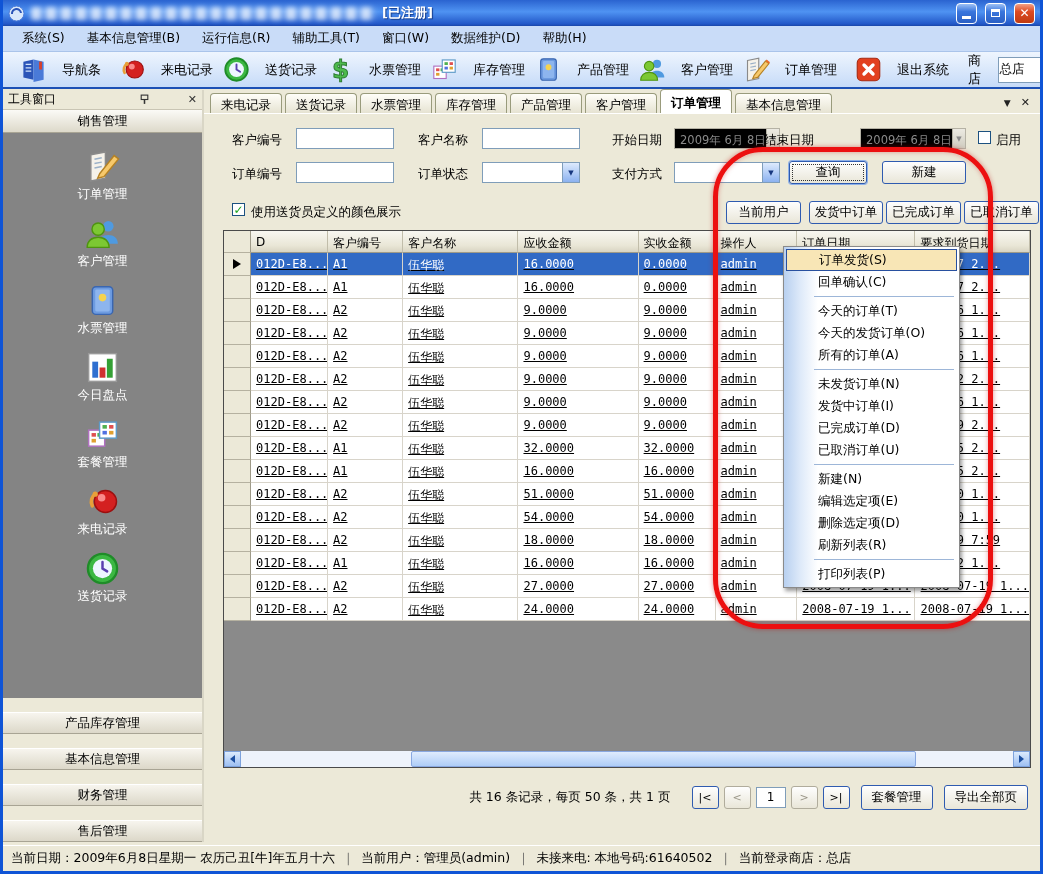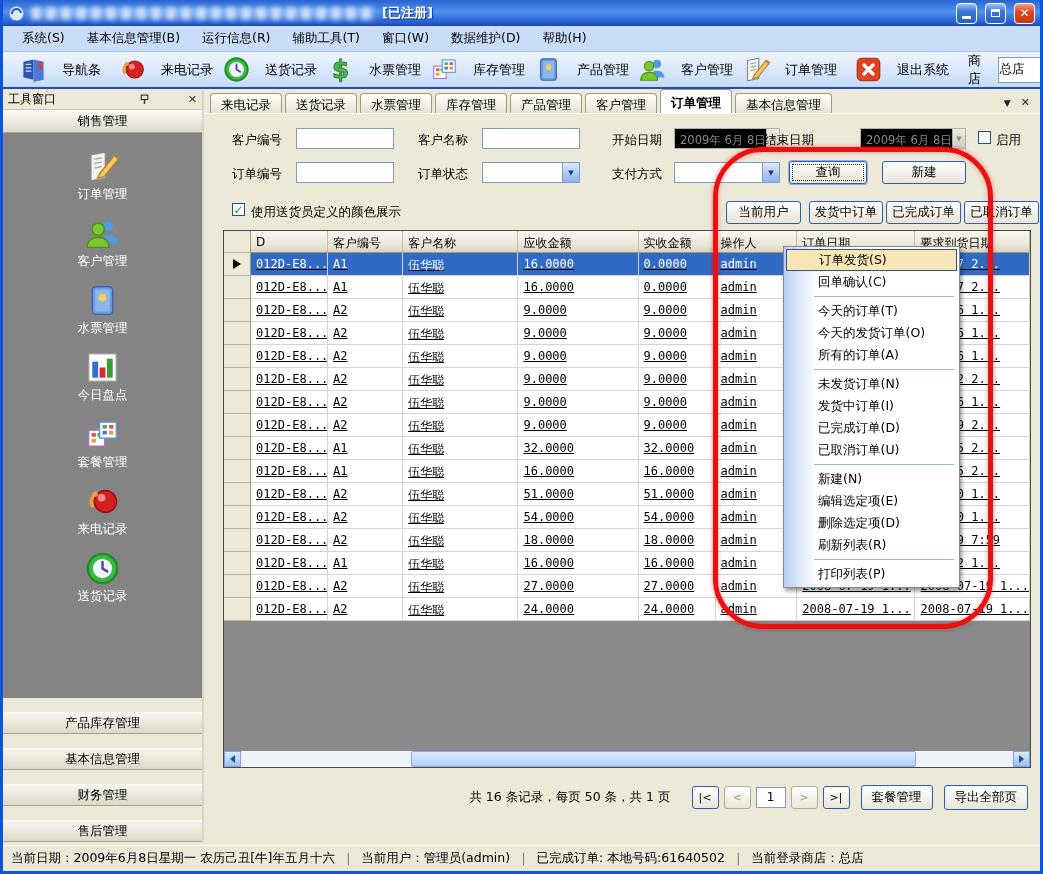--- a/index.html
+++ b/index.html
@@ -632,21 +632,21 @@
         <span class="ebtn">导出全部页</span>
       </div>
     </div>
   </div>
 
   <div class="statusbar">
     <span>当前日期：2009年6月8日星期一 农历己丑[牛]年五月十六</span>
     <span class="st-sep">｜</span>
     <span>当前用户：管理员(admin)</span>
     <span class="st-sep">｜</span>
-    <span>已完成订单: 本地号码:61640502</span>
+    <span>未接来电: 本地号码:61640502</span>
     <span class="st-sep">｜</span>
     <span>当前登录商店：总店</span>
   </div>
 
   <div class="ctxmenu">
     <div class="mi hl">订单发货(S)</div>
     <div class="mi">回单确认(C)</div>
     <div class="msep"></div>
     <div class="mi">今天的订单(T)</div>
     <div class="mi">今天的发货订单(O)</div>

